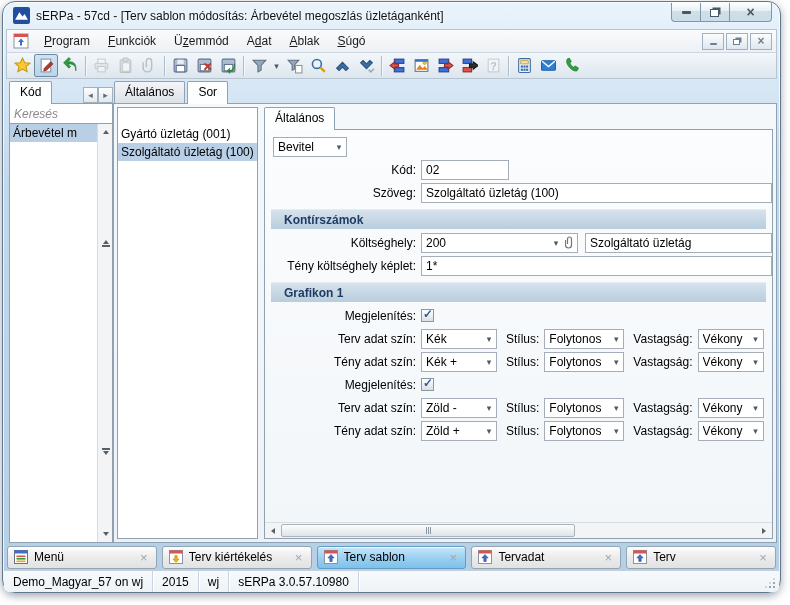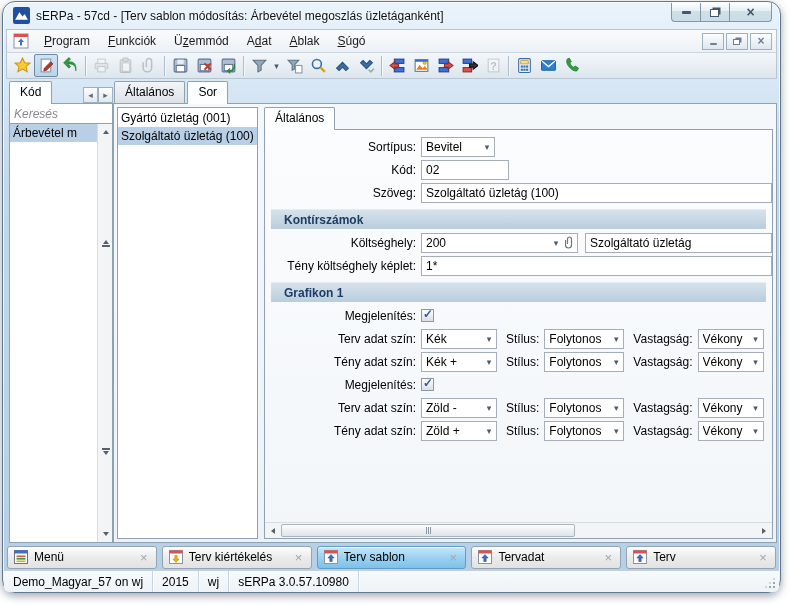--- a/index.html
+++ b/index.html
@@ -76,21 +76,21 @@
 
   
   .main { position:absolute; left:107px; right:0; top:0; bottom:0; display:flex; flex-direction:column; }
   .main-tabs { display:flex; align-items:flex-end; height:22px; padding-left:1px; }
   .main-page { flex:1; border:1px solid #8ea2b4; background:linear-gradient(#f5f8fb,#eef2f6); position:relative; }
 
   
   .rows-panel { position:absolute; left:3px; top:3px; width:131px; bottom:3px; display:flex; flex-direction:row; }
   .rows-tabs { display:flex; align-items:flex-end; height:22px; overflow:hidden; }
   .rows-tabs .arrows { margin-left:auto; display:flex; flex:none; }
-  .rows-list { flex:1; border:1px solid #8ea2b4; background:#fff; padding-top:1px; }
+  .rows-list { flex:1; border:1px solid #8ea2b4; background:#fff; padding-top:17px; }
 
   
   .form-panel { position:absolute; left:150px; top:3px; right:3px; bottom:3px; display:flex; flex-direction:column; }
   .form-tabs { display:flex; align-items:flex-end; height:22px; }
   .form-box { flex:1; border:1px solid #8ea2b4; background:linear-gradient(#fbfcfd,#f2f6f9); position:relative; overflow:hidden; padding-top:4px; }
 
   .frow { display:flex; align-items:center; height:21px; margin:2px 0 2px 8px; }
   .flabel { width:148px; text-align:right; padding-right:5px; flex:none; white-space:nowrap; }
   .tinput { height:20px; border:1px solid #a5aeb8; background:#fff; padding:2px 4px; font:12px "Liberation Sans", sans-serif; color:#000; outline:none; }
   .combo { height:20px; border:1px solid #a5aeb8; background:#fff; display:flex; align-items:center; padding-left:4px; }
@@ -393,21 +393,20 @@
           </div>
         </div>
 
         <div class="form-panel">
           <div class="form-tabs">
             <div class="tab active">Általános</div>
           </div>
           <div class="form-box">
 
             <div class="frow">
-              <div class="flabel">Sortípus:</div>
               <div class="combo" style="width:74px;">
                 <span class="ctext">Bevitel</span>
                 <span class="carrow">▾</span>
               </div>
             </div>
 
             <div class="frow">
               <div class="flabel">Kód:</div>
               <input class="tinput" style="width: 88px;" type="text" value="02">
             </div>

